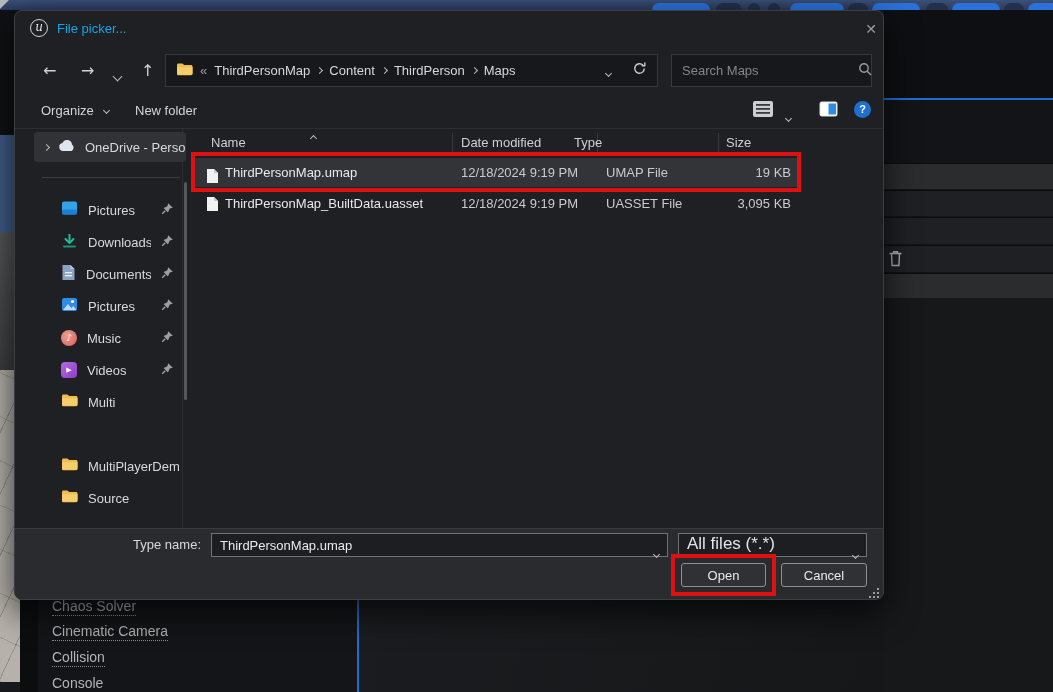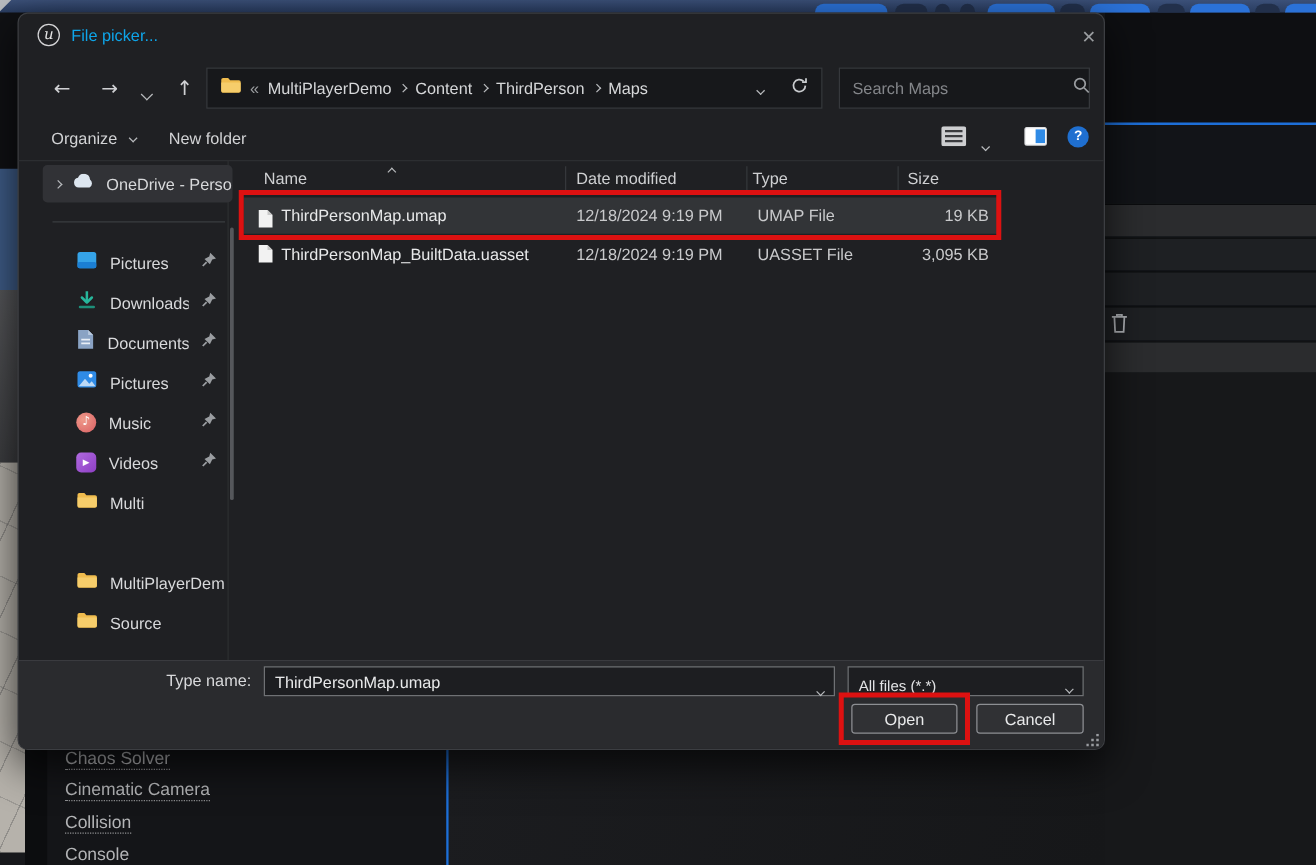--- a/index.html
+++ b/index.html
@@ -64,21 +64,21 @@
   .rowbg{background:#323437}
   .cell{position:absolute;font-size:13px;color:#c9cacc;white-space:nowrap}
   .cname{color:#e8e9ea}
   
   .ann{border:4px solid #dd1111;z-index:20;pointer-events:none}
   
   .foot{left:0;top:517px;width:868px;height:71px;background:#2a2b2e;border-top:1px solid #3a3b3f;border-radius:0 0 7px 7px}
   .flabel{left:40px;top:522px;width:146px;height:24px;line-height:24px;text-align:right;color:#d8d9db;font-size:13px}
   .fnbox{left:196px;top:522px;width:457px;height:24px;background:#1d1e21;border:1px solid #6f7174;display:flex;align-items:center;padding:0 22px 0 8px;position:absolute}
   .fnbox input{flex:1;background:transparent;border:none;outline:none;color:#e8e9ea;font-size:13px;font-family:"Liberation Sans",sans-serif}
-  .ftbox{left:663px;top:522px;width:189px;height:24px;background:#1d1e21;border:1px solid #6f7174;display:flex;align-items:flex-end;padding:0 22px 0 8px;color:#e2e3e5;font-size:12px;cursor:pointer}
+  .ftbox{left:663px;top:522px;width:189px;height:24px;background:#1d1e21;border:1px solid #6f7174;display:flex;align-items:flex-start;padding:0 22px 0 8px;color:#e2e3e5;font-size:17px;cursor:pointer}
   .btn{height:24px;background:#303134;border:1px solid #8d8f93;border-radius:3px;color:#e8e9ea;font-size:13px;display:flex;align-items:center;justify-content:center;cursor:pointer}
   .boxchev{position:absolute;right:8px;top:9px}
 </style>
 </head>
 <body>
 
 <div class="screen">
 
   <div class="abs topbar">
     <div class="pill blue" style="left:652px;width:58px"></div>
@@ -140,21 +140,21 @@
     <span class="abs navbtn" style="left:126px;top:50px">↑</span>
 
     <div class="abs addr">
       <span>
         <svg width="17" height="14" viewBox="0 0 17 14">
             <path d="M1 3c0-1 .6-1.6 1.5-1.6h4l1.6 1.7H15c1 0 1.5.6 1.5 1.5v7c0 1-.6 1.6-1.5 1.6H2.5c-1 0-1.5-.6-1.5-1.5z" fill="#f0bc4e"></path>
             <path d="M1 5h15.5v6.1c0 1-.6 1.6-1.5 1.6H2.5c-1 0-1.5-.6-1.5-1.5z" fill="#f6cd6b"></path>
           </svg>
       </span>
       <span class="crumb" style="color:#9b9da0">«</span>
-      <span class="crumb">MultiPlayerDemo</span>
+      <span class="crumb">ThirdPersonMap</span>
       <span class="chev sm cr"></span>
       <span class="crumb">Content</span>
       <span class="chev sm cr"></span>
       <span class="crumb">ThirdPerson</span>
       <span class="chev sm cr"></span>
       <span class="crumb">Maps</span>
       <span style="margin-left:auto"><span class="chev sm cd"></span></span>
       <span style="margin-left:14px">
         <svg width="15" height="15" viewBox="0 0 15 15">
             <path d="M12.3 7.5a4.8 4.8 0 1 1-1.4-3.4" fill="none" stroke="#c9cbce" stroke-width="1.4"></path>
@@ -299,21 +299,21 @@
         <span class="lbl">Source</span>
       </div>
       <div class="abs sscroll"></div>
     </div>
 
     <span class="abs" style="left:296px;top:116px"><span class="chev sm cu"></span></span>
     <span class="abs hdr" style="left:196px;top:124px">Name</span>
     <div class="abs csep" style="left:437px"></div>
     <span class="abs hdr" style="left:446px;top:124px">Date modified</span>
     <div class="abs csep" style="left:582px"></div>
-    <span class="abs hdr" style="left:587px;top:124px">Type</span>
+    <span class="abs hdr" style="left:559px;top:124px">Type</span>
     <div class="abs csep" style="left:703px"></div>
     <span class="abs hdr" style="left:711px;top:124px">Size</span>
 
     <div class="row rowbg" style="top:147px;height:29px;line-height:29px">
       <span class="abs" style="left:10px;top:6px"><svg width="14" height="16" viewBox="0 0 14 16">
             <path d="M2 1h7l4 4v10H2z" fill="#f2f2f2"></path>
             <path d="M9 1v4h4z" fill="#c9c9c9"></path>
           </svg></span>
       <span class="cell cname" style="left:30px">ThirdPersonMap.umap</span>
       <span class="cell" style="left:266px">12/18/2024 9:19 PM</span>

